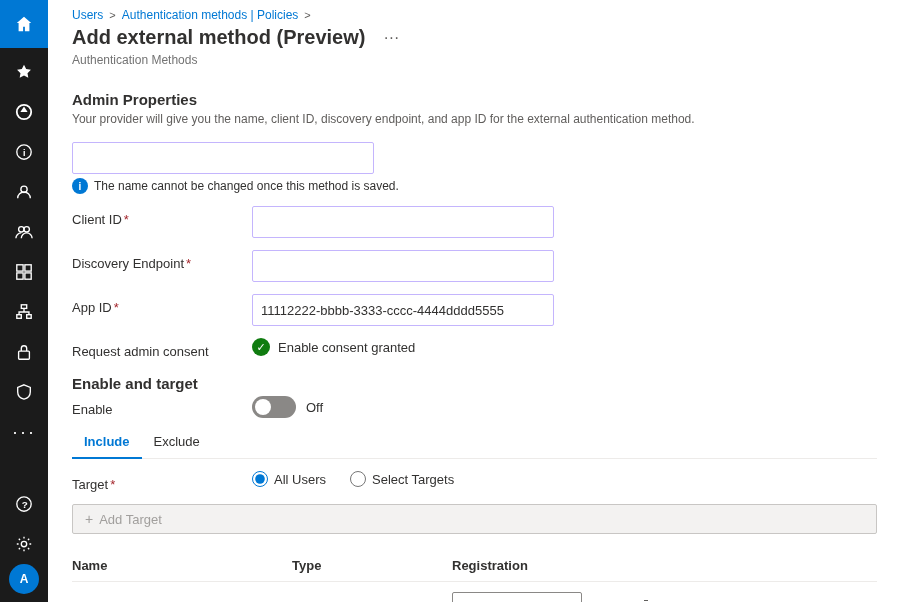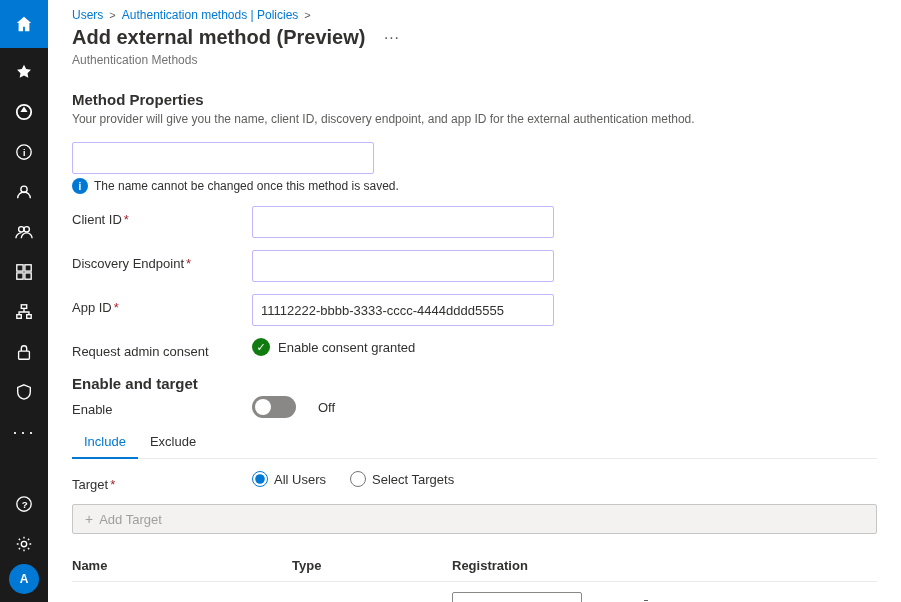--- a/index.html
+++ b/index.html
@@ -176,21 +176,21 @@
       display: flex; align-items: center; justify-content: center;
       color: #fff;
       font-size: 11px;
       flex-shrink: 0;
     }
 
     
     .toggle-row {
       display: flex;
       align-items: center;
-      gap: 22px;
+      gap: 10px;
     }
     .toggle {
       position: relative;
       width: 44px; height: 22px;
       cursor: pointer;
     }
     .toggle input { opacity: 0; width: 0; height: 0; }
     .toggle-track {
       position: absolute;
       top: 0; left: 0; right: 0; bottom: 0;
@@ -219,21 +219,21 @@
       padding: 8px 12px;
       font-size: 13px;
       cursor: pointer;
       color: #323130;
       border-bottom: 2px solid transparent;
       margin-bottom: -1px;
     }
     .tab.active {
       color: #0078d4;
       border-bottom: 2px solid #0078d4;
-      font-weight: 400;
+      font-weight: 700;
     }
 
     
     .radio-group {
       display: flex;
       align-items: center;
       gap: 24px;
     }
     .radio-label {
       display: flex;
@@ -413,21 +413,21 @@
   </div>
 
   <div class="page-header">
     <h1 class="page-title">Add external method (Preview)</h1>
     <button class="more-btn">···</button>
   </div>
   <div class="page-subtitle">Authentication Methods</div>
 
   <div class="scroll-area">
 
-    <div class="section-title">Method Properties</div>
+    <div class="section-title">Admin Properties</div>
     <div class="section-desc">Your provider will give you the name, client ID, discovery endpoint, and app ID for the external authentication method.</div>
 
     <div class="form-row">
       <div class="form-field">
         <input class="form-input" type="text" style="">
         <div class="warning-msg">
           <div class="warning-icon">i</div>
           <span>The name cannot be changed once this method is saved.</span>
         </div>
       </div>

